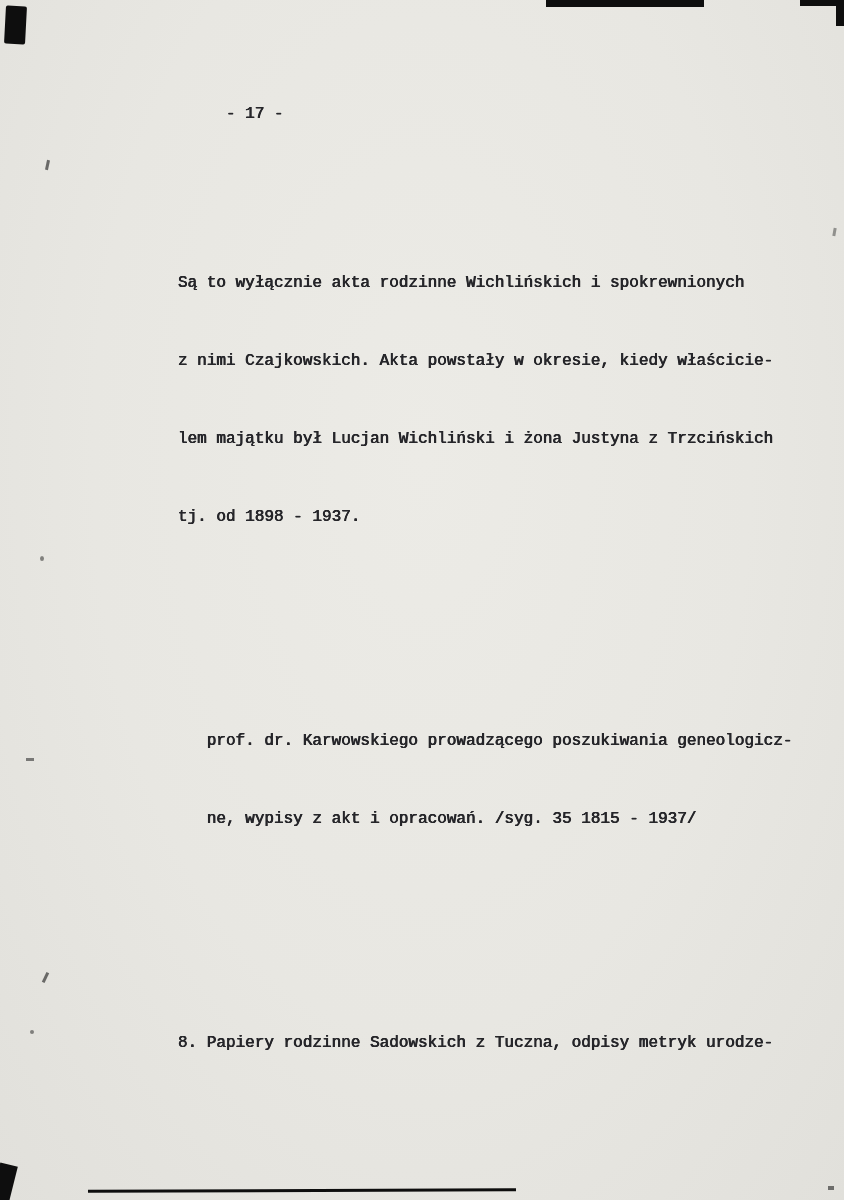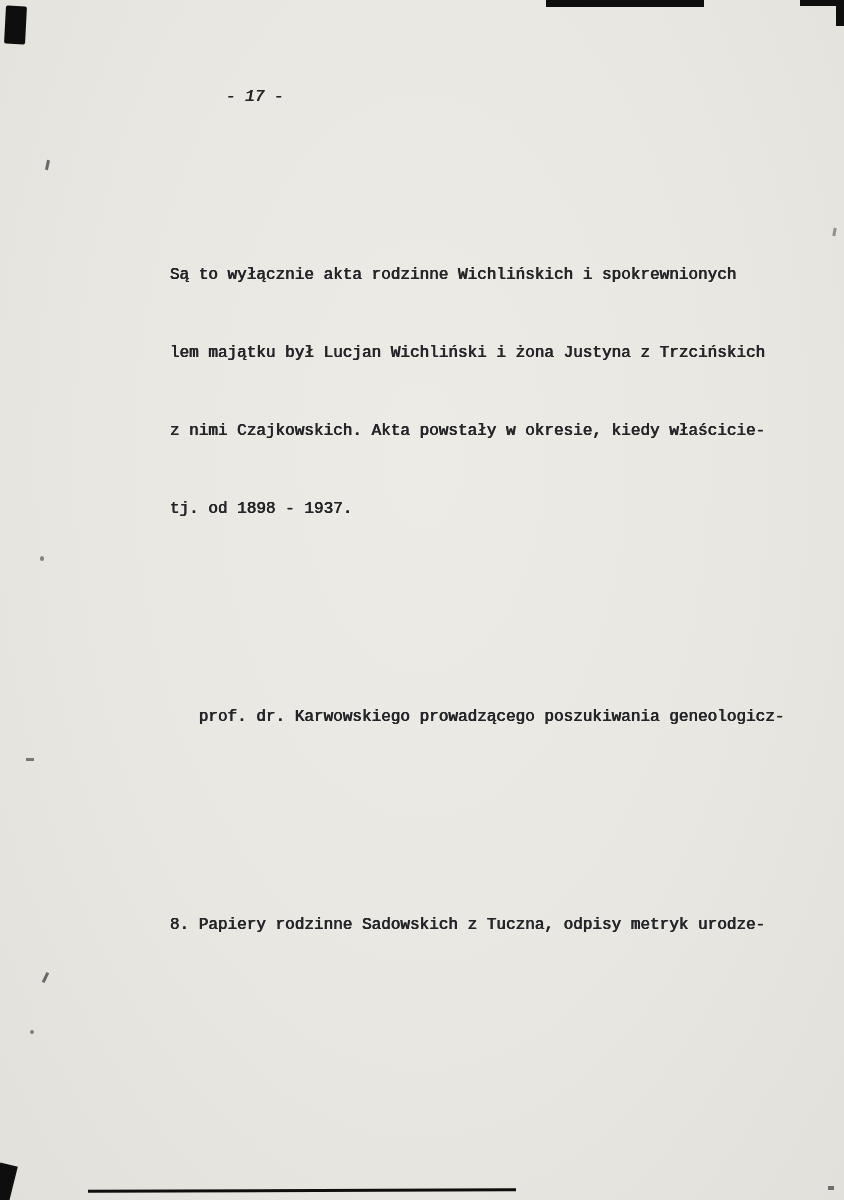--- a/index.html
+++ b/index.html
@@ -5,23 +5,23 @@
   html,body{margin:0;padding:0;background:#d7d6d2;}
   .page{
     position:relative;width:844px;height:1200px;overflow:hidden;
     background:radial-gradient(ellipse at 50% 38%, #ecebe6 0%, #e8e7e2 55%, #e1e0db 100%);
   }
   .type{
     font-family:"Liberation Mono","DejaVu Sans Mono",monospace;
     font-size:16px;line-height:26px;color:#26262a;white-space:pre;
     text-shadow:0.35px 0 0 currentColor,-0.35px 0 0 currentColor;
   }
-  .pagenum{position:absolute;left:226px;top:84px;font-style:italic;}
+  .pagenum{position:absolute;left:226px;top:101px;}
   .doc{position:absolute;left:170px;top:132px;}
-  .block{margin:0;}
+  .block{margin:8px;}
   .ln{height:26px;}
   
   .art{position:absolute;background:#0e0e0e;}
   .art-tl{left:5px;top:6px;width:21px;height:38px;transform:rotate(3deg);border-radius:2px;}
   .art-topband{left:546px;top:0;width:158px;height:7px;}
   .art-trband{left:800px;top:0;width:44px;height:6px;}
   .art-trcorner{left:836px;top:0;width:8px;height:26px;}
   .art-bl{left:-5px;top:1164px;width:18px;height:42px;transform:rotate(14deg);}
   .art-bottomline{left:88px;top:1189px;width:428px;height:3px;transform:rotate(-0.2deg);}
   .art-brdot{left:828px;top:1186px;width:6px;height:4px;opacity:.55;}
@@ -51,27 +51,28 @@
   <div class="speck speck-4"></div>
   <div class="speck speck-5"></div>
   <div class="speck speck-6"></div>
 
   <div class="type pagenum">- 17 -</div>
 
   <div class="type doc">
 
     <div class="block">
       <div class="ln">Są to wyłącznie akta rodzinne Wichlińskich i spokrewnionych</div>
+      <div class="ln">z nimi Czajkowskich. Akta powstały w okresie, kiedy właścicie-</div>
       <div class="ln">lem majątku był Lucjan Wichliński i żona Justyna z Trzcińskich</div>
-      <div class="ln">z nimi Czajkowskich. Akta powstały w okresie, kiedy właścicie-</div>
       <div class="ln">tj. od 1898 - 1937.</div>
     </div>
 
     <div class="block">
       <div class="ln">   prof. dr. Karwowskiego prowadzącego poszukiwania geneologicz-</div>
+      <div class="ln">   ne, wypisy z akt i opracowań. /syg. 35 1815 - 1937/</div>
     </div>
 
     <div class="block">
       <div class="ln">8. Papiery rodzinne Sadowskich z Tuczna, odpisy metryk urodze-</div>
       
     </div>
 
     
 
     

